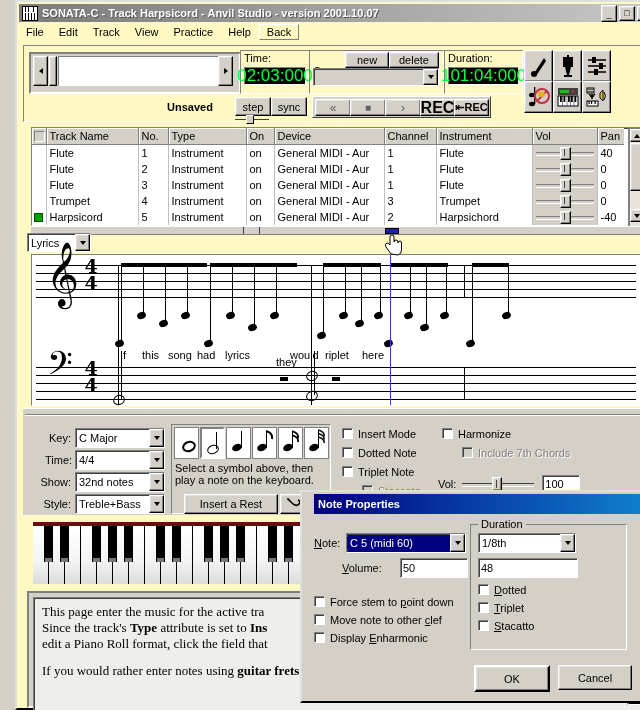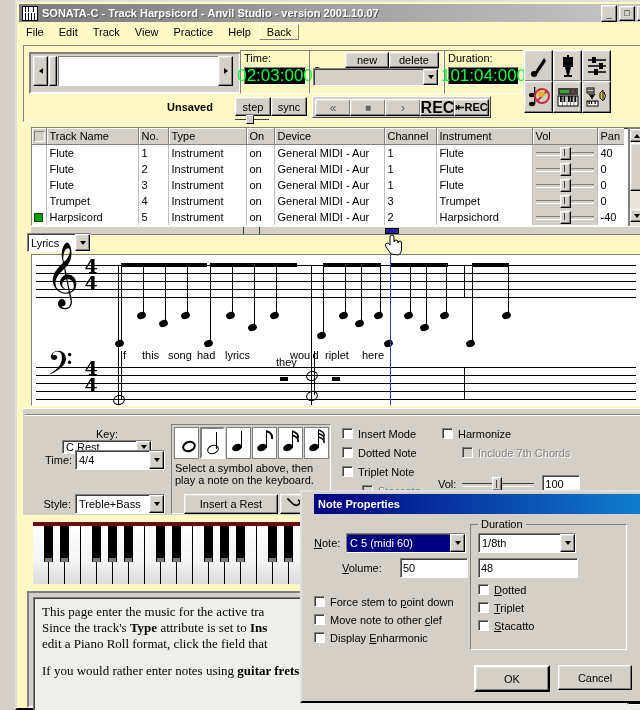--- a/index.html
+++ b/index.html
@@ -534,33 +534,42 @@
     <div class="abs" style="left:4px;top:0;width:14px;height:6px;background:#2020a0;border:1px solid #000;box-sizing:border-box;"></div>
     <svg width="24" height="24" style="position:absolute;left:0;top:5px;">
       <path d="M10 21 L5 14 Q3 11 6 10 Q8 10 9 12 L9 4 Q9 2 11 2 Q13 2 13 4 L13 9 Q13 7 15 7 Q17 7 17 9 L17 10 Q17 8 19 8 Q20.5 8 20.5 10 L20.5 17 Q20.5 21 17 22 Z" fill="#fff" stroke="#000" stroke-width="1"></path>
     </svg>
   </div>
 
   <div class="abs" style="left:6px;top:406px;width:626px;height:106px;background:#d4d0c8;border-top:1px solid #fff;"></div>
   <div class="abs" style="left:8px;top:412px;width:622px;height:1px;background:#808080;"></div>
   <div class="abs" style="left:8px;top:413px;width:622px;height:1px;background:#fff;"></div>
 
-  <div class="abs" style="left:28px;top:426px;width:120px;height:19px;display:flex;align-items:center;flex-direction:column;">
+  <div class="abs" style="left:28px;top:426px;width:120px;height:19px;display:flex;align-items:center;">
     <div style="width:26px;text-align:right;font-size:11px;">Key:</div>
     <div class="combo" style="margin-left:4px;width:88px;height:18px;">
-      <div class="cv">C Rest</div>
+      <div class="cv">C Major</div>
       <div class="cb">
           <div class="arD"></div>
         </div>
     </div>
   </div>
   <div class="abs" style="left:28px;top:448px;width:120px;height:19px;display:flex;align-items:center;">
     <div style="width:26px;text-align:right;font-size:11px;">Time:</div>
     <div class="combo" style="margin-left:4px;width:88px;height:18px;">
       <div class="cv">4/4</div>
+      <div class="cb">
+          <div class="arD"></div>
+        </div>
+    </div>
+  </div>
+  <div class="abs" style="left:22px;top:470px;width:126px;height:19px;display:flex;align-items:center;">
+    <div style="width:32px;text-align:right;font-size:11px;">Show:</div>
+    <div class="combo" style="margin-left:4px;width:88px;height:18px;">
+      <div class="cv">32nd notes</div>
       <div class="cb">
           <div class="arD"></div>
         </div>
     </div>
   </div>
   <div class="abs" style="left:22px;top:492px;width:126px;height:19px;display:flex;align-items:center;">
     <div style="width:32px;text-align:right;font-size:11px;">Style:</div>
     <div class="combo" style="margin-left:4px;width:88px;height:18px;">
       <div class="cv">Treble+Bass</div>
       <div class="cb">

